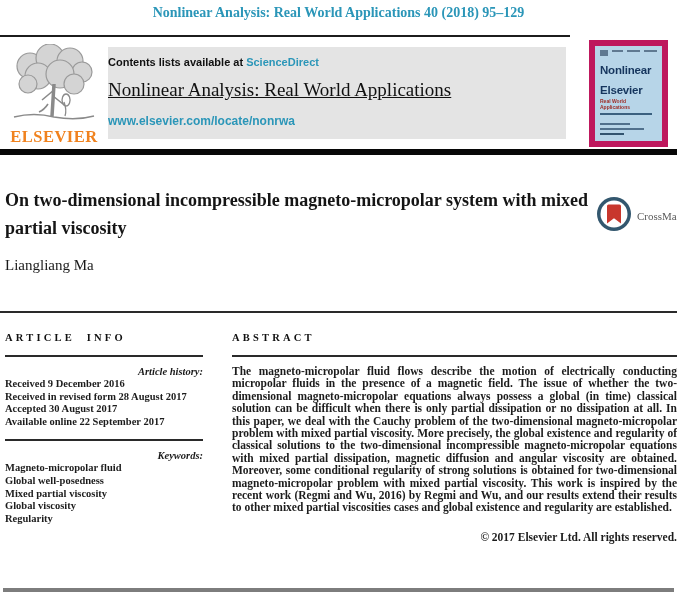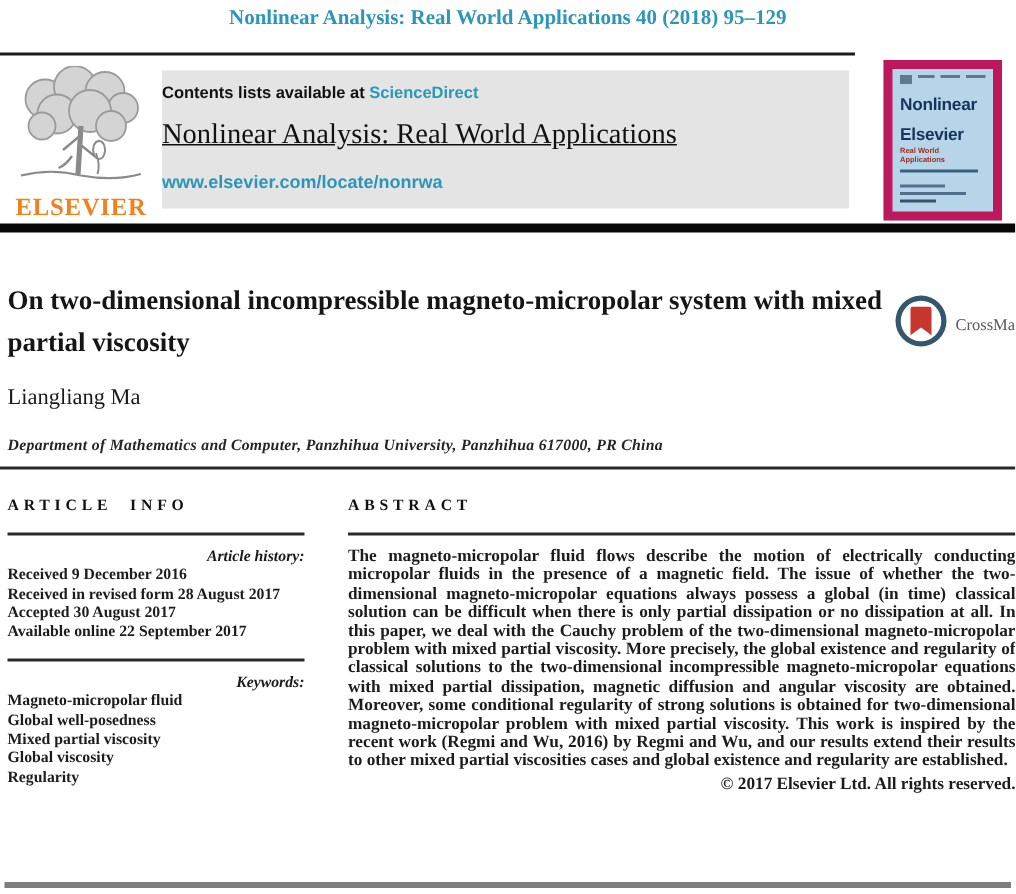--- a/index.html
+++ b/index.html
@@ -71,21 +71,21 @@
     font-weight:bold; font-size:10.5px; letter-spacing:3.2px; word-spacing:6px; color:#111;
   }
   .col-rule { height:2px; background:#2a2a2a; margin-top:12px; }
   .block-label { font-weight:bold; font-style:italic; font-size:10.5px; margin-top:8px; line-height:13px;text-align:right; }
   .info-list div { font-weight:bold; font-size:10.5px; line-height:12.6px; color:#1c1c1c; }
   .col-rule.second { margin-top:11px; }
   .abstract-text {
     margin-top:8px; font-weight:bold; font-size:11.5px; line-height:12.4px;
     text-align:justify; color:#1c1c1c;
   }
-  .copyright { margin-top:3px; font-weight:bold; font-size:11.5px; text-align:right; color:#1c1c1c; }
+  .copyright { margin-top:17px; font-weight:bold; font-size:11.5px; text-align:right; color:#1c1c1c; }
 </style>
 </head>
 <body>
 
 <div class="page">
 
   <div class="abs journal-ref">Nonlinear Analysis: Real World Applications 40 (2018) 95–129</div>
 
   <div class="abs rule-top"></div>
 
@@ -149,21 +149,20 @@
       <svg width="36" height="36" viewBox="0 0 36 36">
         <circle cx="18" cy="18" r="17" fill="#33576e"></circle>
         <circle cx="18" cy="18" r="13.5" fill="#ffffff"></circle>
         <path d="M12.5,8.5 h11 a1.5,1.5 0 0 1 1.5,1.5 v17.5 l-7,-5.2 -7,5.2 v-17.5 a1.5,1.5 0 0 1 1.5,-1.5 z" fill="#c8372d"></path>
       </svg>
     </span>
     <span class="crossmark-label">CrossMark</span>
   </div>
 
   <div class="abs author">Liangliang Ma</div>
-  <div class="abs affiliation">Department of Mathematics and Computer, Panzhihua University, Panzhihua 617000, PR China</div>
 
   <div class="abs mid-rule"></div>
 
   <div class="abs col-left">
     <div class="section-heading">ARTICLE INFO</div>
     <div class="col-rule"></div>
     <div class="block-label">Article history:</div>
     <div class="info-list">
         <div>Received 9 December 2016</div>
         <div>Received in revised form 28 August 2017</div>

